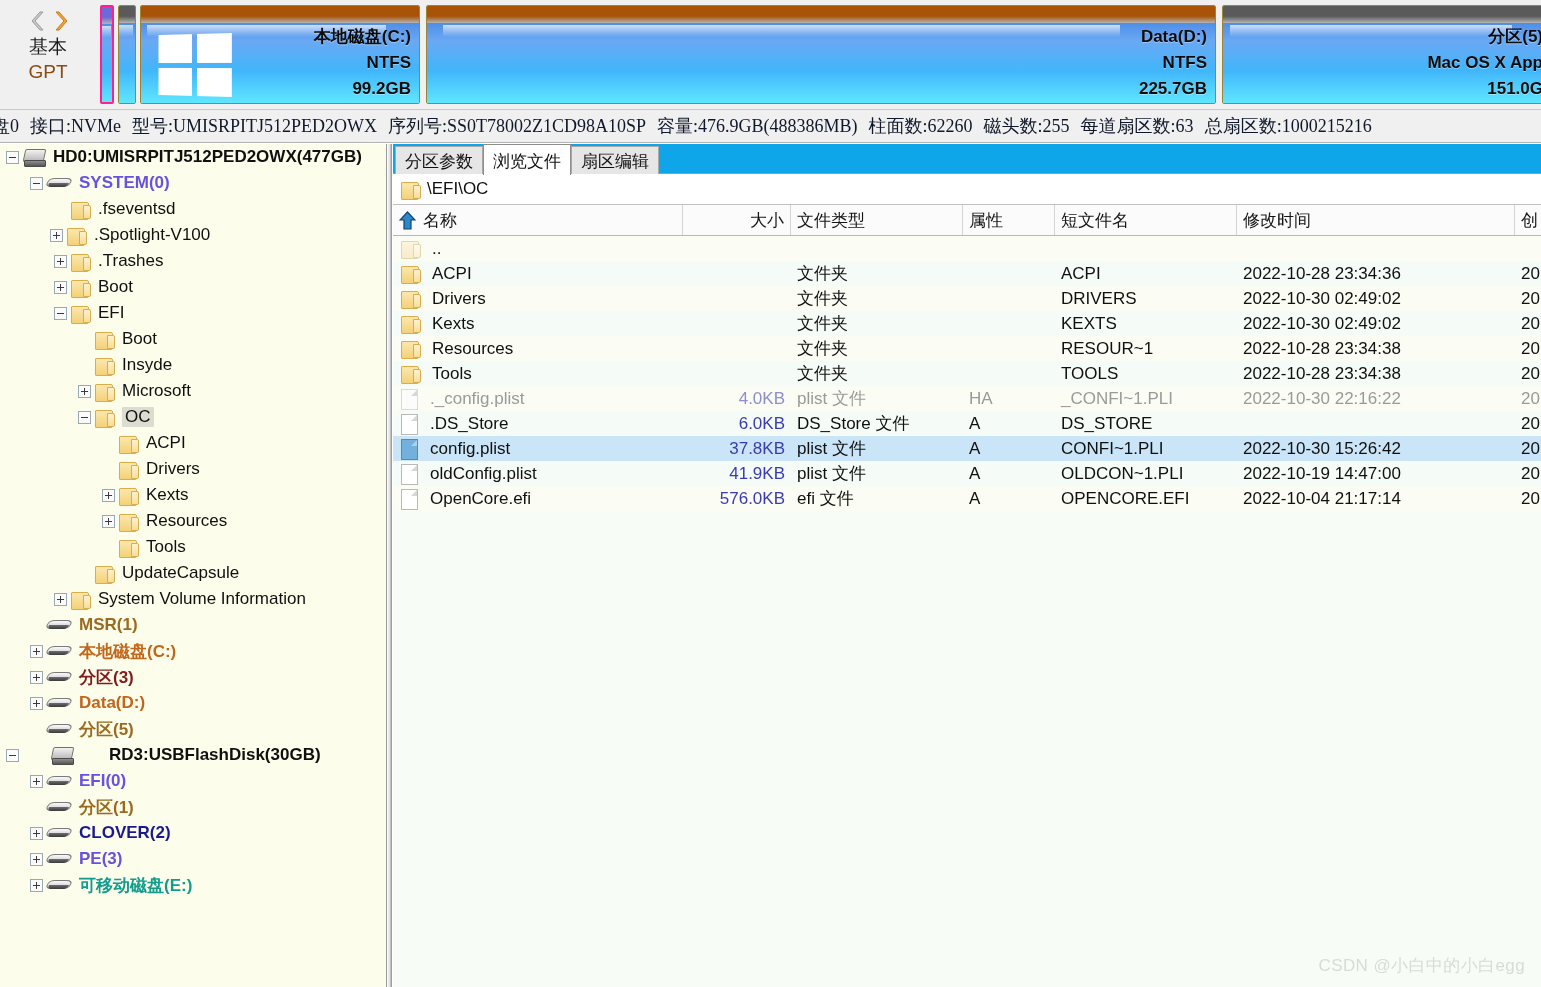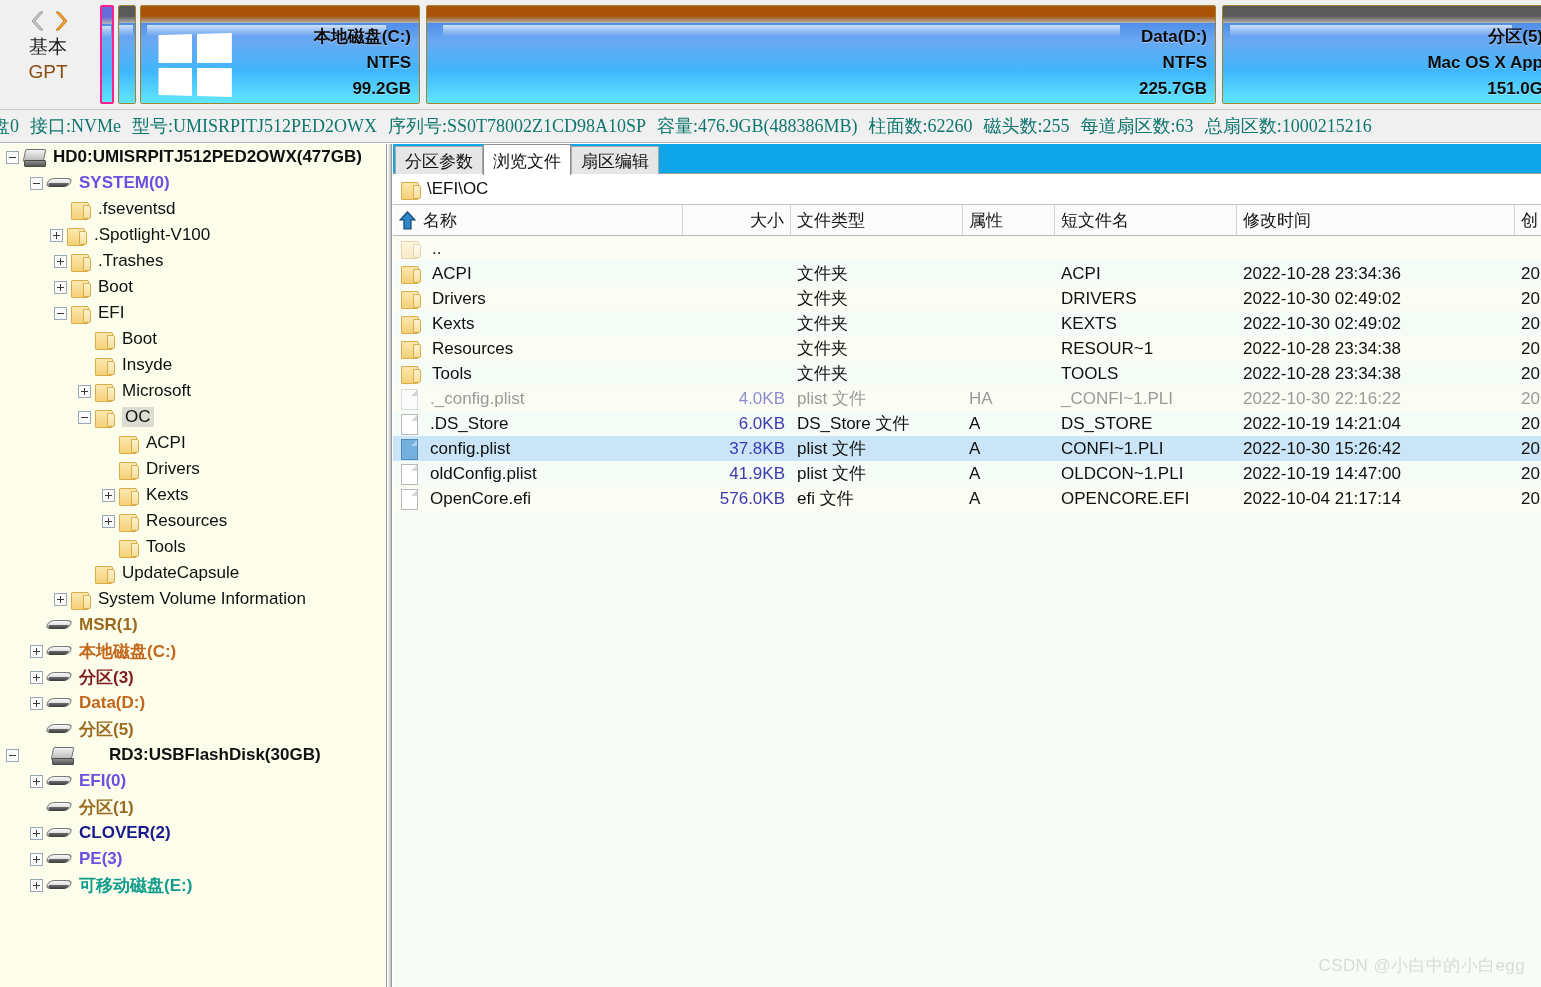--- a/index.html
+++ b/index.html
@@ -69,21 +69,21 @@
   .winlogo span { background: #ffffff; display:block; }
   .part.pinkedge { border-color: #ff1f8f; border-width: 2px; }
 
   
   #info-bar {
     position: absolute; left: 0; top: 110px;
     width: 1541px; height: 33px;
     background: #f0f0f0;
     border-bottom: 1px solid #b4b4b4;
     font-family: "Liberation Serif", serif;
-    font-size: 18px; color: #0f766e;
+    font-size: 18px; color: #0f172a;
     display: flex; align-items: center;
     padding-left: 0px;
     white-space: nowrap;
     overflow: hidden;
   }
   #info-bar .seg { margin-right: 11px; }
   #info-bar .seg:first-child { margin-left: -8px; }
 
   
   #tree-panel {
@@ -654,21 +654,20 @@
         <div class="cell name" style="left: 0px; width: 290px;">
           <span class="ico ico-file"></span>
           <span class="txt">.DS_Store</span>
         </div>
         <div class="cell right" style="left: 290px; width: 108px;">
           <span class="size-val">6.0KB</span>
         </div>
         <div class="cell" style="left: 398px; width: 172px;">DS_Store 文件</div>
         <div class="cell" style="left: 570px; width: 92px;">A</div>
         <div class="cell" style="left: 662px; width: 182px;">DS_STORE</div>
-        <div class="cell" style="left: 844px; width: 278px;">2022-10-19 14:21:04</div>
         <div class="cell" style="left: 1122px; width: 110px;">20</div>
       </div>
       <div class="row sel">
         <div class="cell name" style="left: 0px; width: 290px;">
           <span class="ico ico-file blue"></span>
           <span class="txt">config.plist</span>
         </div>
         <div class="cell right" style="left: 290px; width: 108px;">
           <span class="size-val">37.8KB</span>
         </div>

